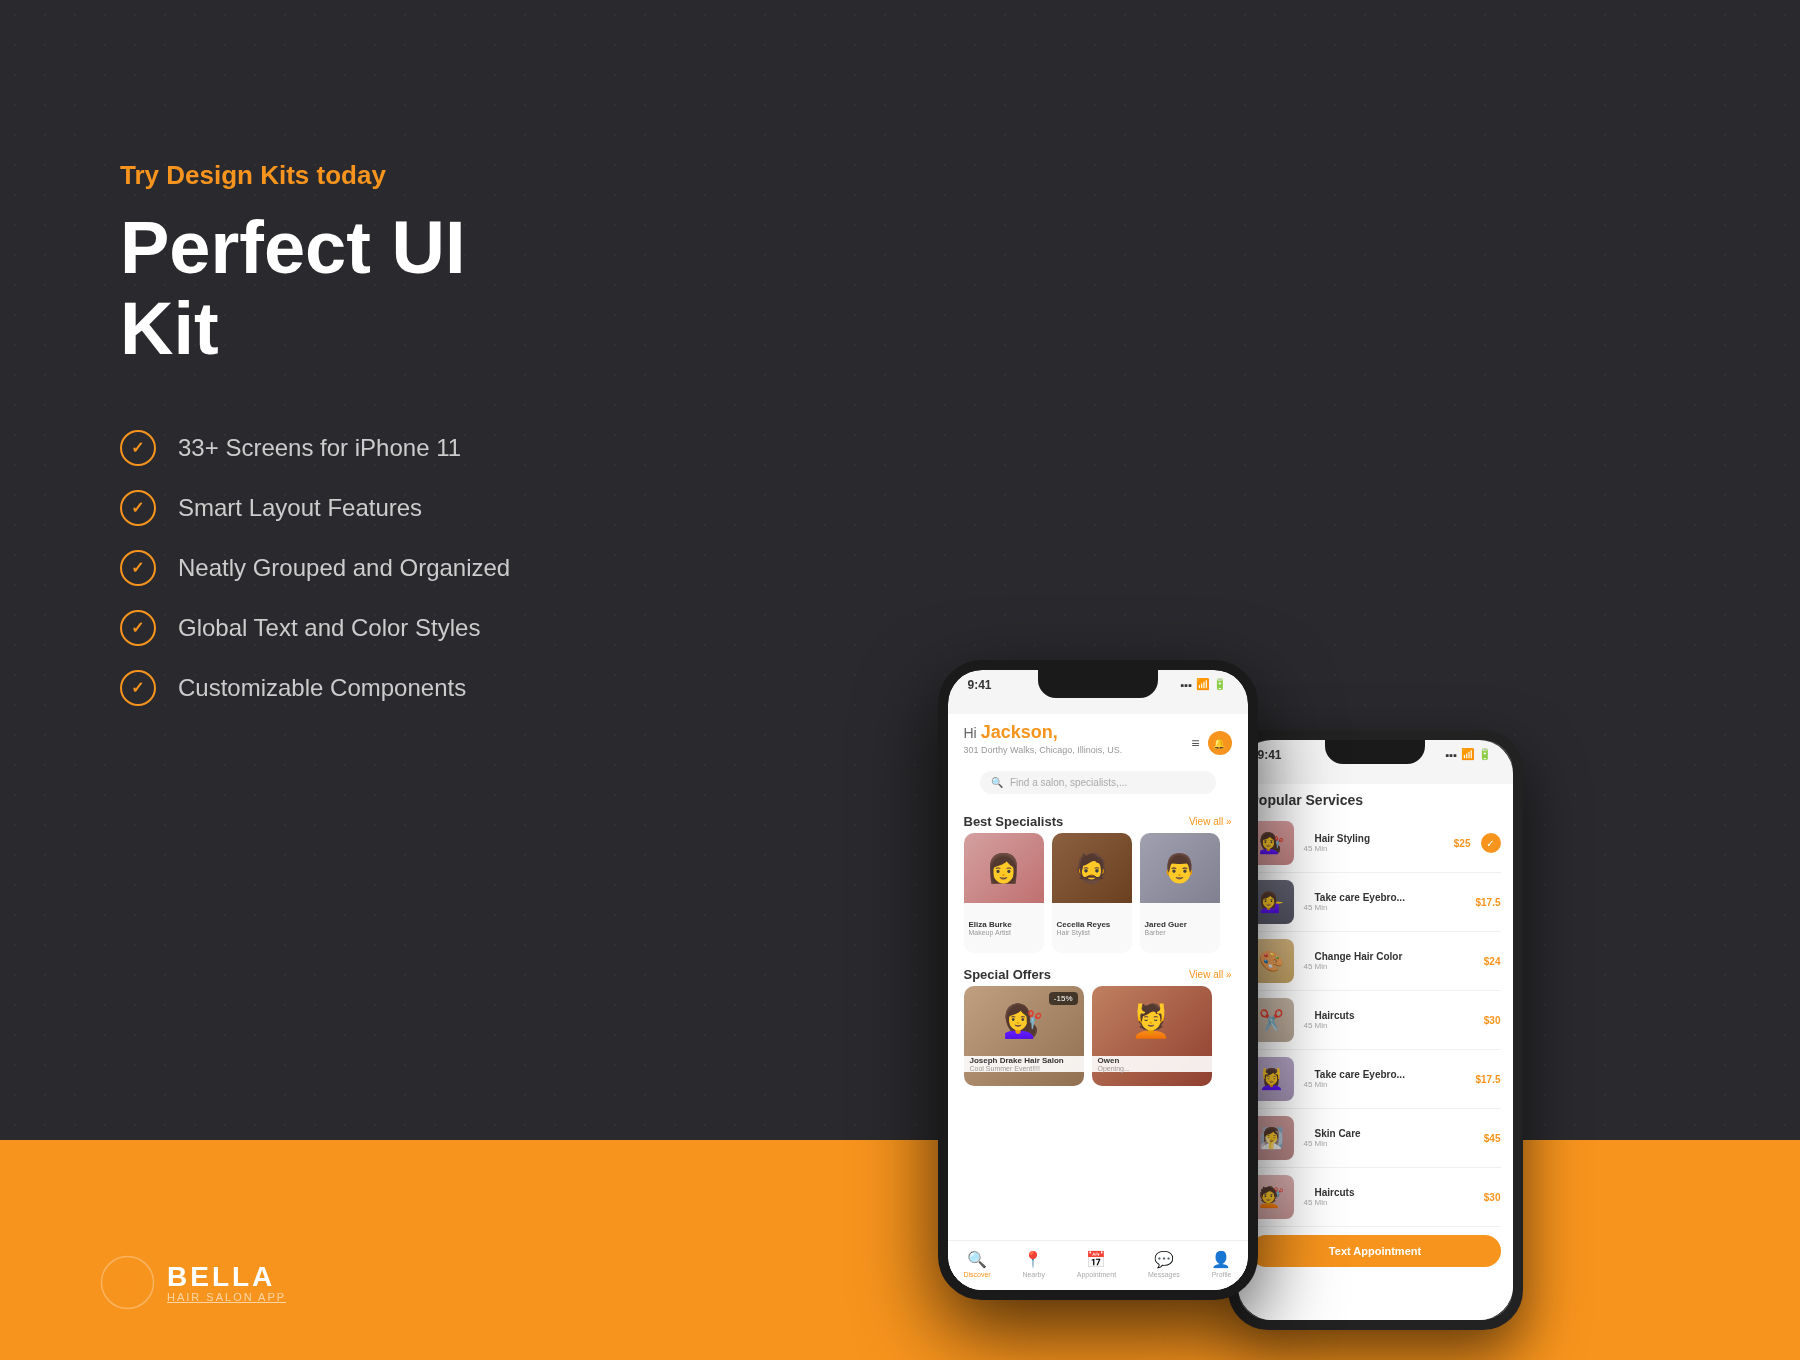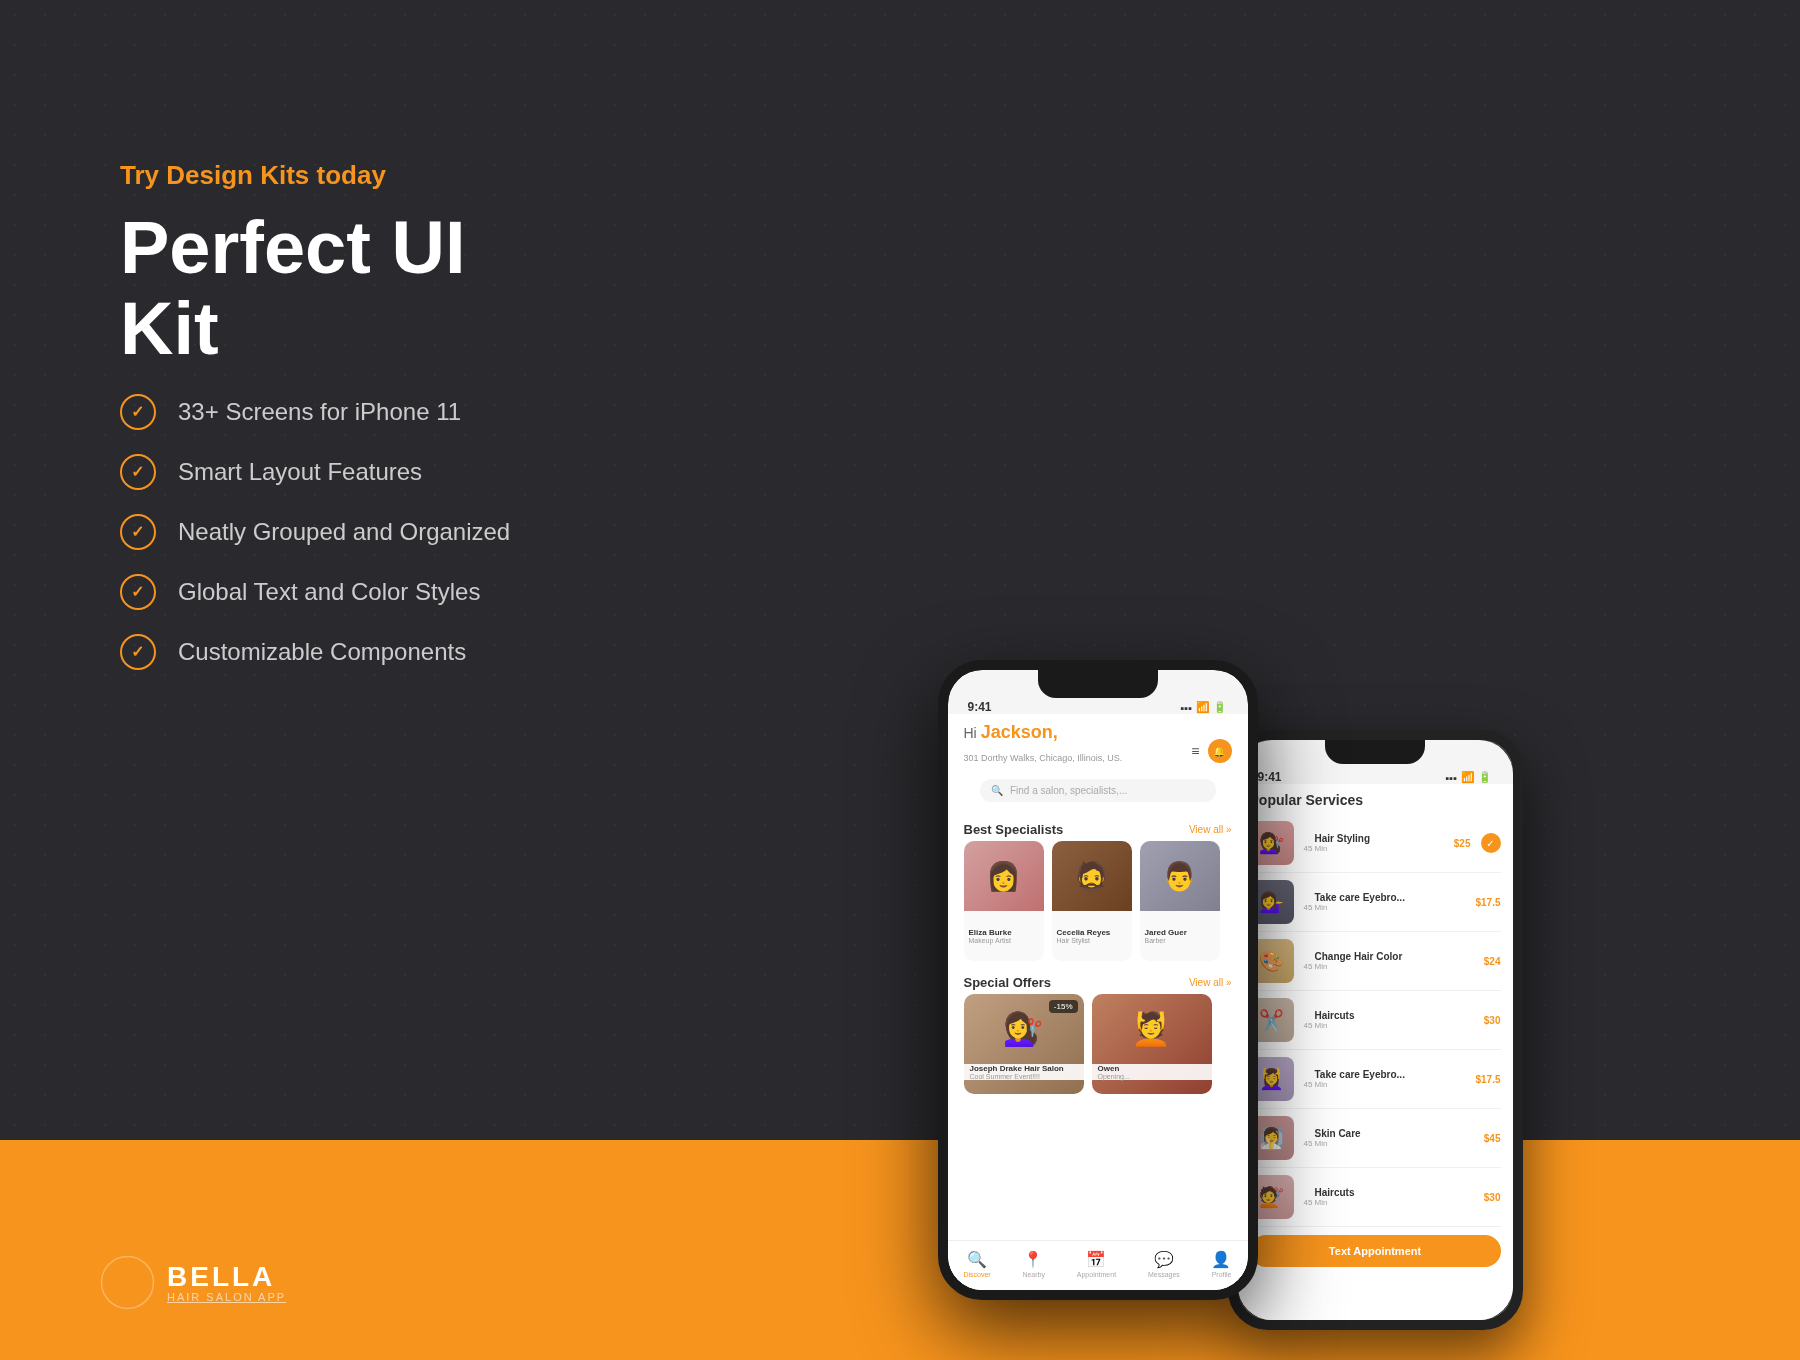--- a/index.html
+++ b/index.html
@@ -55,21 +55,21 @@
       font-size: 26px;
       font-weight: 600;
       margin-bottom: 16px;
     }
 
     .main-title {
       color: #ffffff;
       font-size: 74px;
       font-weight: 900;
       line-height: 1.1;
-      margin-bottom: 24px;
+      margin-bottom: 60px;
     }
 
     .features-list {
       list-style: none;
       display: flex;
       flex-direction: column;
       gap: 24px;
     }
 
     .feature-item {
@@ -202,21 +202,21 @@
     .notch-small {
       width: 100px;
       height: 24px;
     }
 
     
     .status-bar {
       height: 44px;
       padding: 8px 20px 0;
       display: flex;
-      align-items: flex-end;
+      align-items: flex-start;
       justify-content: space-between;
       font-size: 11px;
       font-weight: 600;
       color: #333;
       gap: 9px;
     }
 
     .status-time { font-weight: 700; font-size: 12px; }
     .status-icons { display: flex; gap: 4px; align-items: center; }
 
@@ -229,21 +229,21 @@
     }
 
     .app-header {
       padding: 8px 16px;
       background: #fff;
     }
 
     .greeting {
       font-size: 14px;
       color: #666;
-      margin-bottom: 10px;
+      margin-bottom: 2px;
     }
 
     .location {
       font-size: 9px;
       color: #999;
       margin-bottom: 8px;
     }
 
     .search-bar {
       margin: 0 16px 8px;

